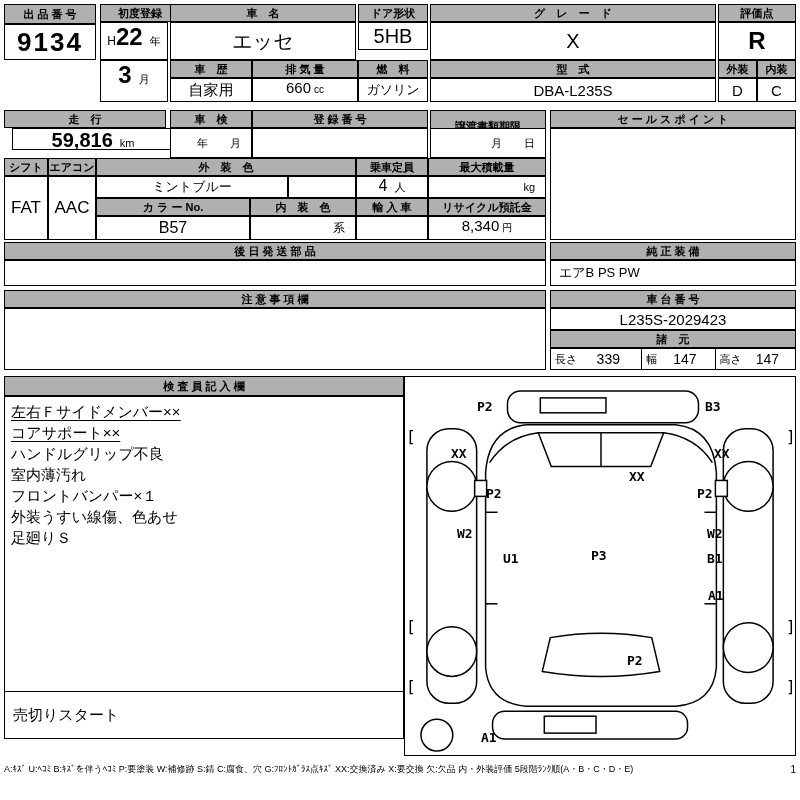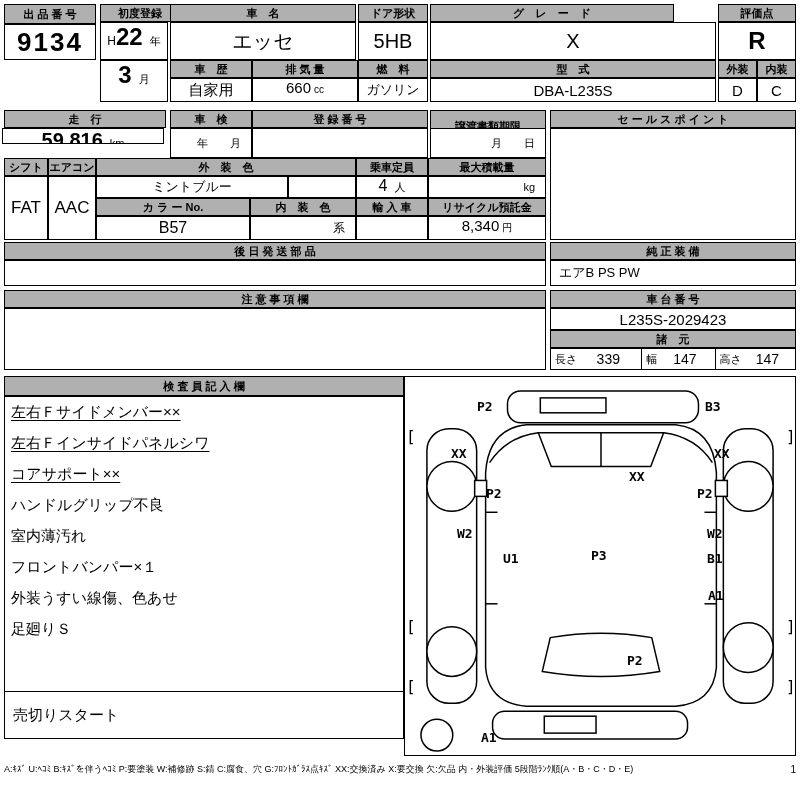--- a/index.html
+++ b/index.html
@@ -23,21 +23,21 @@
   .f11  { font-size:11px; }
   .b    { font-weight:bold; }
   .lg   { font-size:24px; font-weight:bold; }
   .sm   { font-size:12px; }
   .unit { font-size:11px; margin-left:7px; }
   .unit2{ font-size:10px; margin-left:3px; }
   .spec-seg { display:flex; align-items:center; height:100%; border-left:1px solid #000; }
   .spec-seg:first-child { border-left:none; }
   .spec-lbl { font-size:11px; padding:0 4px; }
   .spec-val { font-size:14px; flex:1; text-align:center; padding-right:6px; }
-  .insp-box { flex-direction:column; align-items:flex-start; justify-content:flex-start; padding:4px 6px;gap:10px; }
+  .insp-box { flex-direction:column; align-items:flex-start; justify-content:flex-start; padding:4px 6px; }
   .insp-line { font-size:15px; line-height:21px; white-space:nowrap; }
   .insp-line.ul { text-decoration:underline; text-underline-offset:3px; }
   .diagram { padding:0; }
   .marks { position:absolute; inset:0; }
   .mark { position:absolute; font-size:13px; font-weight:bold;
           font-family:"DejaVu Sans Mono",monospace; line-height:1; }
   .mark.bracket { font-weight:normal; font-size:16px; }
   .legend { position:absolute; left:4px; top:760px; width:792px; height:18px;
             display:flex; justify-content:space-between; align-items:center;
             font-size:9px; white-space:nowrap; }
@@ -57,23 +57,23 @@
 </div>
 <div class="cell base" style="left:100px;top:60px;width:68px;height:42px">
   <span class="lg">3</span>
   <span class="unit">月</span>
 </div>
 
 <div class="cell hdr" style="left:170px;top:4px;width:186px;height:18px">車　名</div>
 <div class="cell f20" style="left:170px;top:22px;width:186px;height:38px">エッセ</div>
 
 <div class="cell hdr" style="left:358px;top:4px;width:70px;height:18px">ドア形状</div>
-<div class="cell f20" style="left:358px;top:22px;width:70px;height:38px">5HB</div>
-
-<div class="cell hdr" style="left:430px;top:4px;width:244px;height:18px">グ　レ　ー　ド</div>
+<div class="cell f20" style="left:358px;top:22px;width:70px;height:28px">5HB</div>
+
+<div class="cell hdr" style="left:430px;top:4px;width:286px;height:18px">グ　レ　ー　ド</div>
 <div class="cell f20" style="left:430px;top:22px;width:286px;height:38px">X</div>
 
 <div class="cell hdr" style="left:718px;top:4px;width:78px;height:18px">評価点</div>
 <div class="cell f24b" style="left:718px;top:22px;width:78px;height:38px">R</div>
 
 <div class="cell hdr" style="left:170px;top:60px;width:82px;height:18px">車　歴</div>
 <div class="cell f15" style="left:170px;top:78px;width:82px;height:24px">自家用</div>
 
 <div class="cell hdr" style="left:252px;top:60px;width:106px;height:18px">排 気 量</div>
 <div class="cell base f15" style="left:252px;top:78px;width:106px;height:24px">
@@ -86,21 +86,21 @@
 
 <div class="cell hdr" style="left:430px;top:60px;width:286px;height:18px">型　式</div>
 <div class="cell f15" style="left:430px;top:78px;width:286px;height:24px">DBA-L235S</div>
 
 <div class="cell hdr" style="left:718px;top:60px;width:39px;height:18px">外装</div>
 <div class="cell hdr" style="left:757px;top:60px;width:39px;height:18px">内装</div>
 <div class="cell f15" style="left:718px;top:78px;width:39px;height:24px">D</div>
 <div class="cell f15" style="left:757px;top:78px;width:39px;height:24px">C</div>
 
 <div class="cell hdr" style="left:4px;top:110px;width:162px;height:18px">走　行</div>
-<div class="cell base" style="left:2px;top:128px;width:162px;height:16px">
+<div class="cell base" style="left:12px;top:128px;width:162px;height:22px">
   <span class="f20 b">59,816</span>
   <span class="unit">km</span>
 </div>
 
 <div class="cell hdr" style="left:170px;top:110px;width:82px;height:18px">車　検</div>
 <div class="cell f11 right" style="left:170px;top:128px;width:82px;height:30px">年　　月</div>
 
 <div class="cell hdr" style="left:252px;top:110px;width:176px;height:18px">登 録 番 号</div>
 <div class="cell" style="left:252px;top:128px;width:176px;height:30px"></div>
 
@@ -167,21 +167,20 @@
   </div>
   <div class="spec-seg" style="flex:1.1">
     <span class="spec-lbl">高さ</span>
     <span class="spec-val">147</span>
   </div>
 </div>
 
 <div class="cell hdr" style="left:4px;top:376px;width:400px;height:20px">検 査 員 記 入 欄</div>
 <div class="cell insp-box" style="left:4px;top:396px;width:400px;height:302px">
     <div class="insp-line ul">左右Ｆサイドメンバー××</div>
-    <div class="insp-line ul">左右Ｆインサイドパネルシワ</div>
     <div class="insp-line ul">コアサポート××</div>
     <div class="insp-line">ハンドルグリップ不良</div>
     <div class="insp-line">室内薄汚れ</div>
     <div class="insp-line">フロントバンパー×１</div>
     <div class="insp-line">外装うすい線傷、色あせ</div>
     <div class="insp-line">足廻りＳ</div>
   </div>
 
 <div class="cell hdr" style="left:4px;top:698px;width:400px;height:20px">事 務 局 よ り ご 案 内</div>
 <div class="cell f15 left" style="left:4px;top:691px;width:400px;height:48px">売切りスタート</div>

